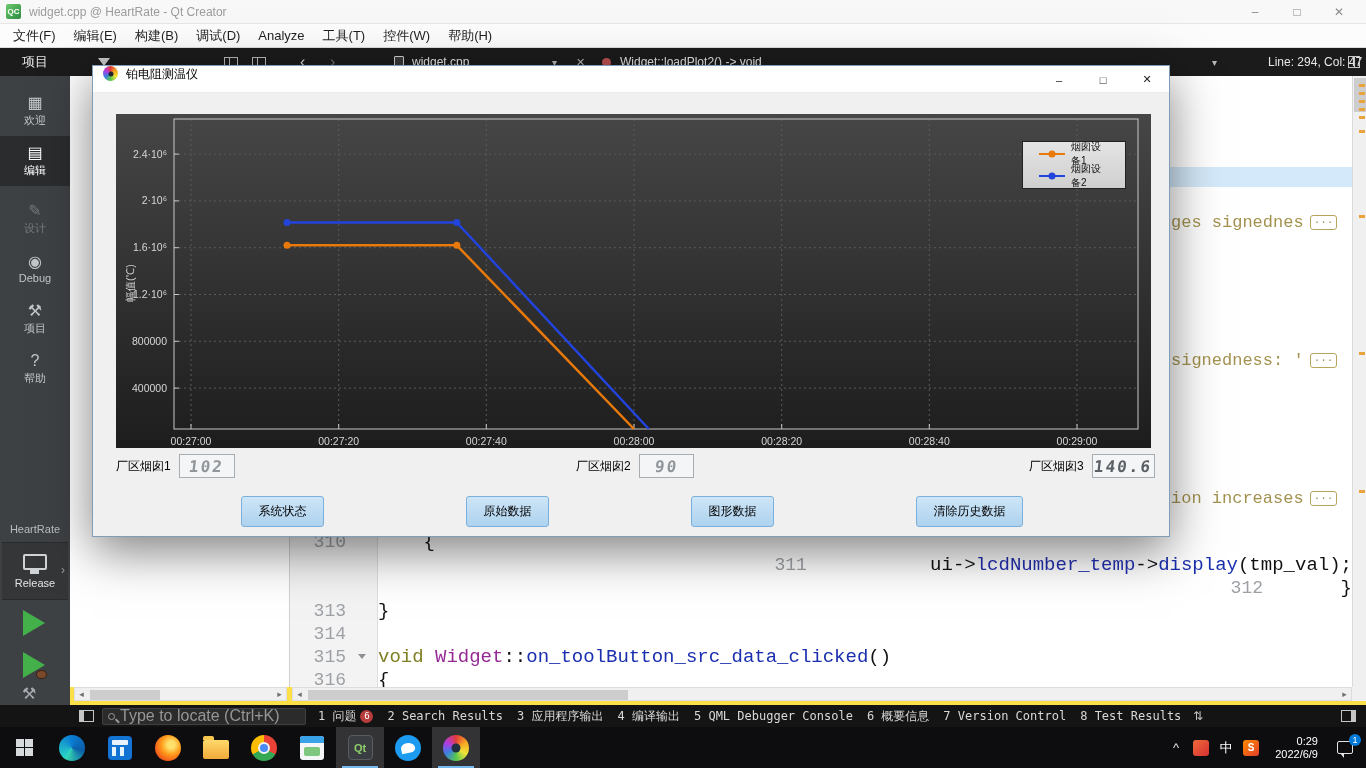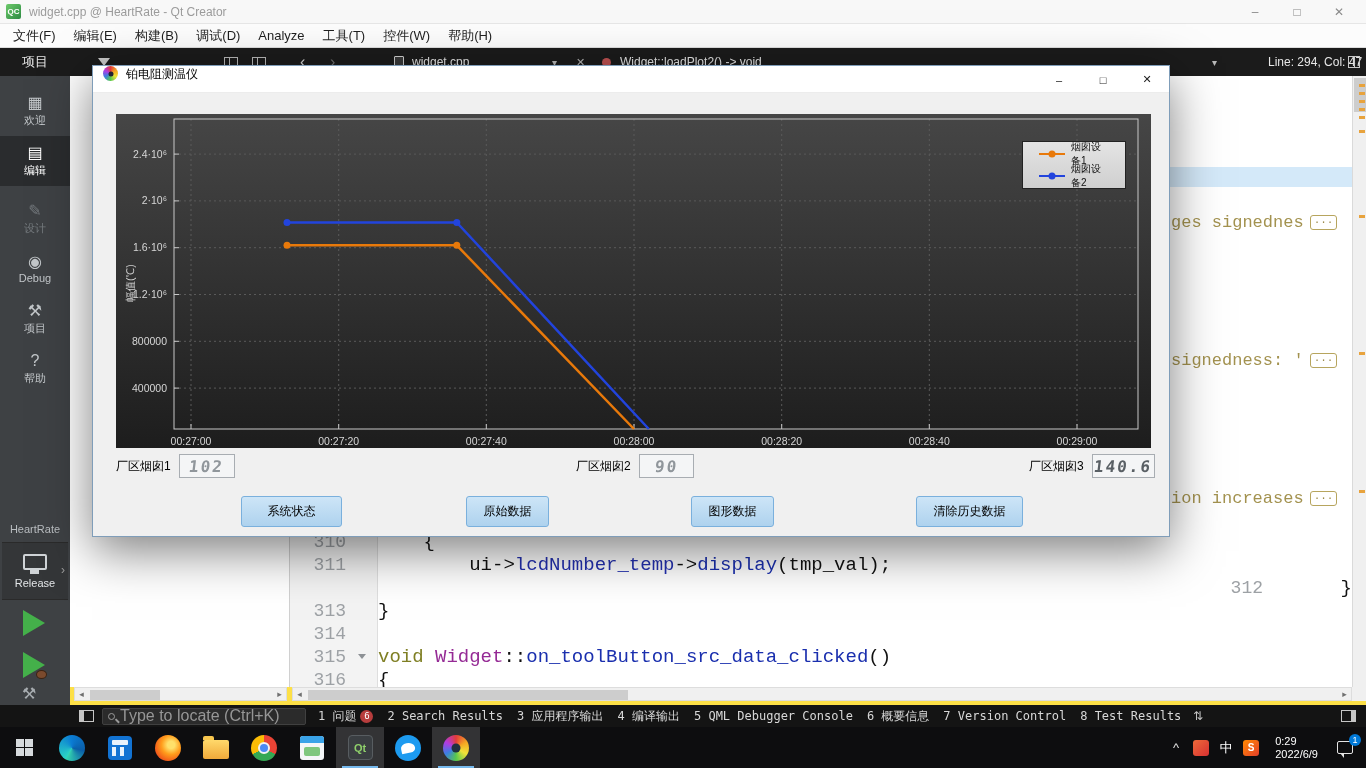--- a/index.html
+++ b/index.html
@@ -125,21 +125,21 @@
 .ti-qt-creator{width:25px;height:25px;border-radius:4px;background:#3a3e42;border:1px solid #585d61;color:#8fd06b;font-size:11px;font-weight:bold;display:flex;align-items:center;justify-content:center}
 .ti-twitter{width:26px;height:26px;border-radius:50%;background:#1d9bf0}
 .ti-twitter .bird{position:absolute;left:6px;top:8px;width:14px;height:10px;background:#fff;border-radius:60% 70% 50% 10%;transform:rotate(-12deg)}
 .ti-thermometer-app{width:26px;height:26px;border-radius:50%;background:conic-gradient(#e23b3b,#f5a623,#f0e339,#57c84d,#3b7fe2,#b13be2,#e23b3b)}
 .ti-thermometer-app .center{position:absolute;left:50%;top:50%;transform:translate(-50%,-50%);width:9px;height:9px;border-radius:50%;background:#203040}
 #tray{margin-left:auto;display:flex;align-items:center;height:41px}
 .tray-chev{color:#e0e0e0;font-size:13px;width:22px;text-align:center}
 .tray-red{width:16px;height:16px;border-radius:3px;background:linear-gradient(135deg,#ef6a3a,#d63031);margin:0 6px}
 .tray-ime{color:#fff;font-size:13px;width:22px;text-align:center}
 .tray-sogou{width:16px;height:16px;border-radius:3px;background:linear-gradient(135deg,#ff8a00,#e33e2b);color:#fff;font-size:10px;font-weight:bold;display:flex;align-items:center;justify-content:center;margin:0 6px}
-.tray-clock{color:#fff;font-size:11px;text-align:left;line-height:13px;padding:0 10px}
+.tray-clock{color:#fff;font-size:11px;text-align:right;line-height:13px;padding:0 10px}
 .tray-note{position:relative;width:34px;height:41px;display:flex;align-items:center;justify-content:center;margin-right:4px}
 .note-ico{width:16px;height:13px;border:1.5px solid #e4e4e4;border-radius:2px;position:relative}
 .note-ico::after{content:"";position:absolute;left:2px;bottom:-5px;border-left:4px solid transparent;border-top:5px solid #e4e4e4}
 .note-badge{position:absolute;right:1px;top:7px;background:#0078d7;color:#fff;font-size:9px;border-radius:50%;width:12px;height:12px;line-height:12px;text-align:center}
 
 
 #app-window{left:92px;top:65px;width:1078px;height:472px;background:#f0f0f0;border:1px solid #7f9db9;box-shadow:0 14px 46px rgba(0,0,0,.5);z-index:40}
 #app-titlebar{position:absolute;left:0;top:0;width:100%;height:27px;background:#ffffff;display:flex;align-items:flex-start;padding-left:10px;border-bottom:1px solid #ececec}
 .app-ico{width:15px;height:15px;border-radius:50%;background:conic-gradient(#e23b3b,#f5a623,#f0e339,#57c84d,#3b7fe2,#b13be2,#e23b3b);position:relative;margin-right:8px}
 .app-ico::after{content:"";position:absolute;left:50%;top:50%;transform:translate(-50%,-50%);width:5px;height:5px;border-radius:50%;background:#223}
@@ -161,21 +161,21 @@
 text.ylab{fill:#d6d6d6;font-size:10.5px;text-anchor:end;font-family:"Liberation Sans",sans-serif}
 .lcd-group{position:absolute;top:388px;height:24px;display:flex;align-items:center}
 .lcd-label{font-size:12px;color:#000;margin-right:8px}
 .lcd-box{height:24px;border:1px solid #a8adb2;background:#f4f5f6;display:flex;align-items:center;justify-content:center;padding:0 4px}
 .lcd-val{font-family:"DejaVu Sans Mono",monospace;font-size:16px;font-weight:bold;color:#90969b;transform:skewX(-7deg);letter-spacing:2px}
 #lcd1{left:23px}#lcd1 .lcd-box{width:56px}
 #lcd2{left:483px}#lcd2 .lcd-box{width:55px}
 #lcd3{left:936px}#lcd3 .lcd-box{width:63px}
 #lcd3 .lcd-val{color:#5a6065}
 .app-btn{position:absolute;top:430px;height:31px;background:linear-gradient(#cde5f7,#aed2ee);border:1px solid #7ab0dd;border-radius:3px;font-size:12px;color:#000;font-family:"Liberation Sans",sans-serif}
-#btn1{left:148px;width:101px}
+#btn1{left:148px;width:83px}
 #btn2{left:373px;width:83px}
 #btn3{left:598px;width:83px}
 #btn4{left:823px;width:107px}
 </style>
 </head>
 <body>
 
 <div id="screen">
 
   <div class="abs" id="qtc-titlebar">
@@ -271,21 +271,21 @@
   <div class="abs" id="nav-pane"></div>
   <div class="abs" id="editor-layer">
     <div class="gutter"></div>
     <div id="find-band"></div>
     <div id="code-lines">
         <div class="crow" style="top: 454px;">
           <div class="ln">310</div>
           <div class="fold"></div>
           <div class="ctext"><span class="tk-p">    {</span></div>
         </div>
-        <div class="crow" style="top: 477px;">
+        <div class="crow" style="top: 477px; justify-content: flex-end;">
           <div class="ln">311</div>
           <div class="fold"></div>
           <div class="ctext"><span class="tk-p">        ui-&gt;</span><span class="tk-fld">lcdNumber_temp</span><span class="tk-p">-&gt;</span><span class="tk-fn">display</span><span class="tk-p">(tmp_val);</span></div>
         </div>
         <div class="crow" style="top: 500px; justify-content: flex-end;">
           <div class="ln">312</div>
           <div class="fold"></div>
           <div class="ctext"><span class="tk-p">    }</span></div>
         </div>
         <div class="crow" style="top: 523px;">

